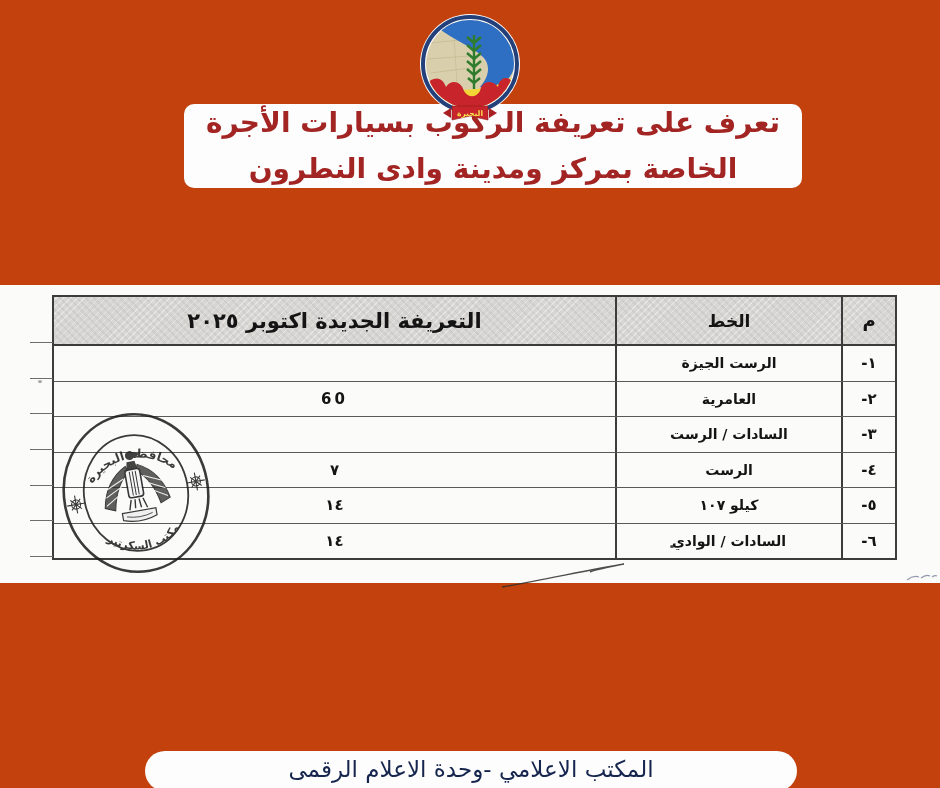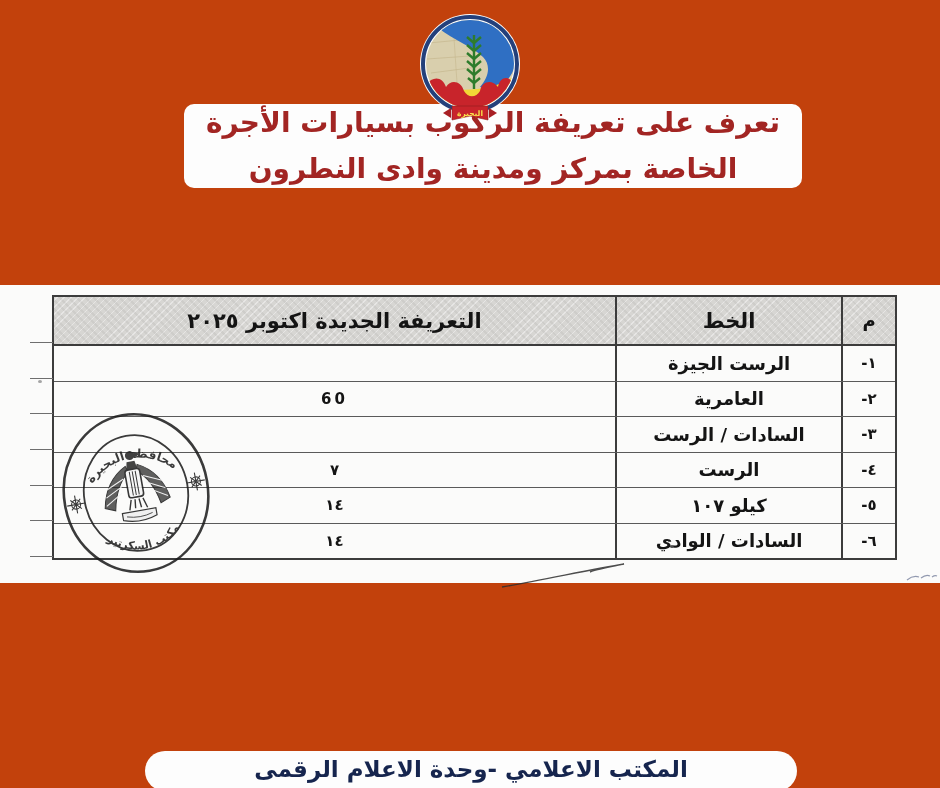--- a/index.html
+++ b/index.html
@@ -21,39 +21,39 @@
   
   .fare-table{position:absolute;left:52px;top:10px;width:841px;height:261px;
     border:2px solid #3c3c3c;display:flex;flex-direction:column;direction:rtl;background:transparent;}
   .t-row{flex:1;display:flex;border-bottom:1px solid #5a5a5a;}
   .t-row:last-child{border-bottom:none;}
   .t-head{flex:none;height:47px;background-color:#d7d6d3;border-bottom:2px solid #3c3c3c;
     background-image:repeating-linear-gradient(45deg, rgba(0,0,0,.045) 0 2px, transparent 2px 6px),
                      repeating-linear-gradient(-45deg, rgba(255,255,255,.4) 0 1px, transparent 1px 5px);}
   .cell{display:flex;align-items:center;justify-content:center;font-weight:bold;color:#141414;}
   .c-idx{width:52px;border-left:2px solid #3c3c3c;font-size:15px;}
-  .c-route{width:224px;border-left:2px solid #3c3c3c;font-size:18px;}
+  .c-route{width:224px;border-left:2px solid #3c3c3c;font-size:14px;}
   .c-fare{flex:1;font-size:15px;letter-spacing:3px;}
-  .t-head .c-route{font-size:21px;}
+  .t-head .c-route{font-size:17px;}
   .t-head .c-fare{font-size:21px;letter-spacing:0;}
   .t-head .c-idx{font-size:18px;}
 
   
   .ext-line{position:absolute;left:30px;width:23px;height:1px;background:#6e6e6e;}
 
   .speck{position:absolute;width:4px;height:3px;background:#222;border-radius:50%;opacity:.8;}
 
   .stamp{position:absolute;left:56px;top:120px;width:160px;height:172px;opacity:.85;}
   .artifact-line{position:absolute;left:498px;top:272px;width:145px;height:34px;}
   .edge-scribble{position:absolute;left:905px;top:284px;width:34px;height:16px;opacity:.55;}
 
   
   .footer-pill{position:absolute;left:145px;top:751px;width:652px;height:40px;background:#fdfdfd;
     border-radius:20px;display:flex;align-items:center;justify-content:center;z-index:2;direction:rtl;}
-  .footer-text{color:#16254e;font-weight:bold;font-size:23px;white-space:nowrap;padding-bottom:4px;}
+  .footer-text{color:#16254e;font-weight:normal;font-size:23px;white-space:nowrap;padding-bottom:4px;}
 </style>
 </head>
 <body>
 
 <div class="page">
 
   <svg class="logo" viewBox="0 0 106 114">
     <defs>
       <clipPath id="logoClip">
           <circle cx="53" cy="51" r="44"></circle>

